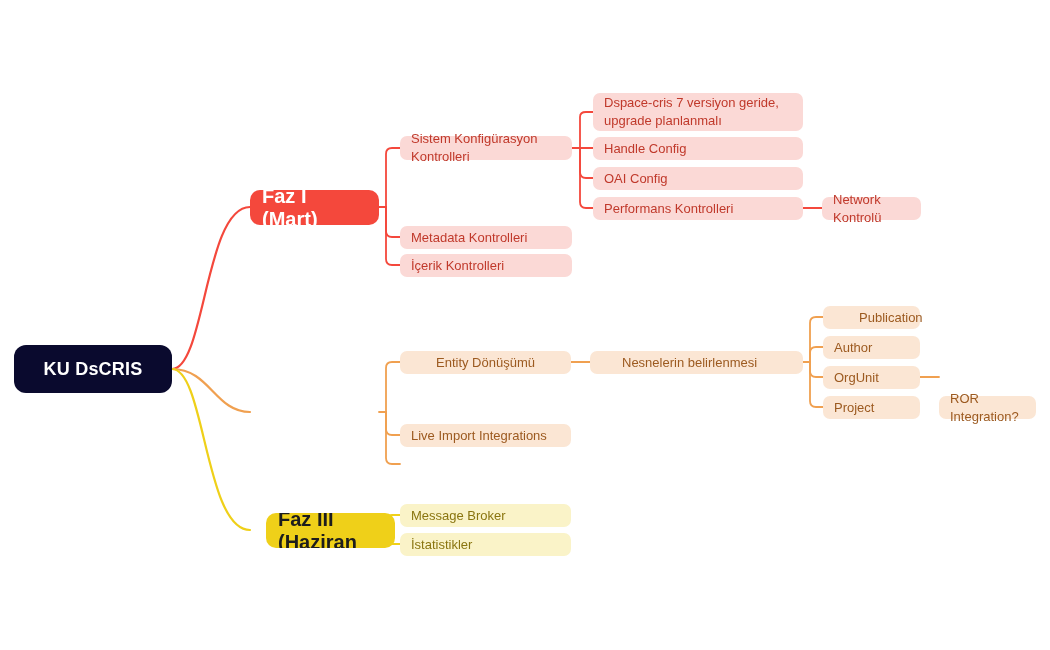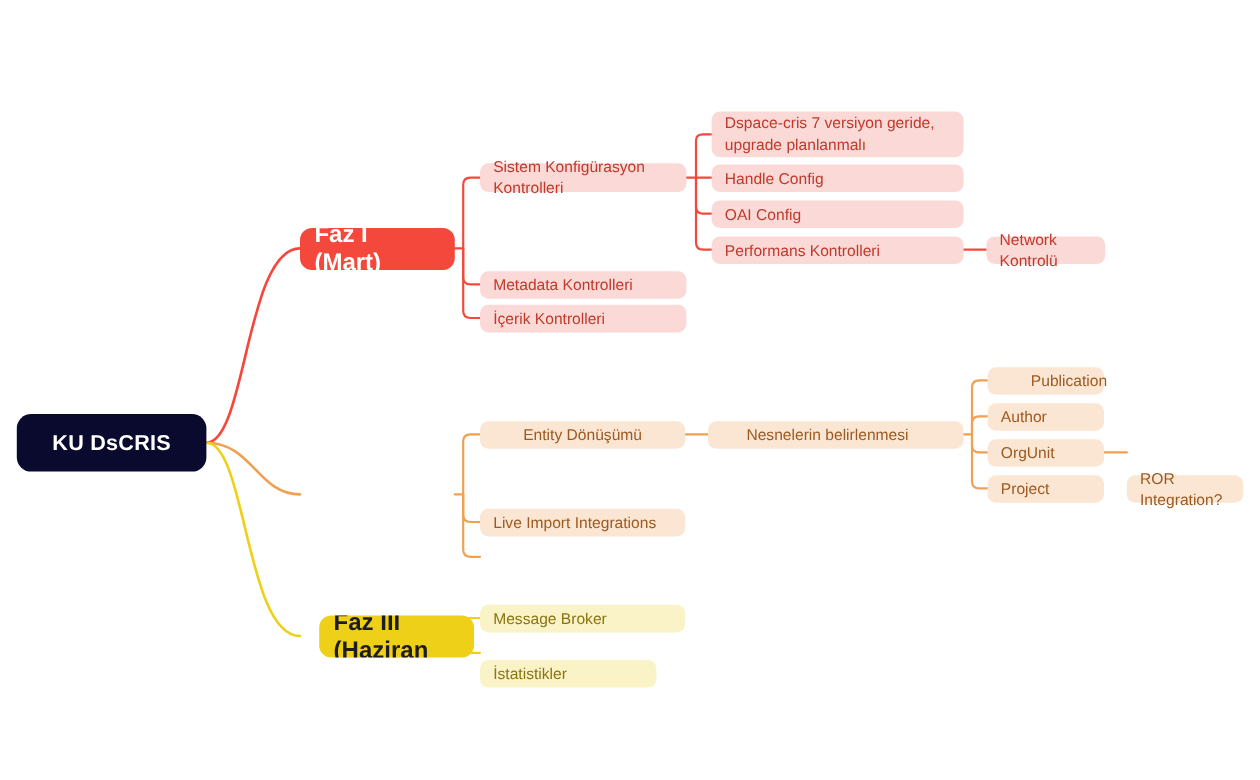--- a/index.html
+++ b/index.html
@@ -193,17 +193,17 @@
 
 
   <div class="node phase p3" style="left:250px; top:513px; width:129px; height:35px;margin-left:16px;">
     <span>Faz III (Haziran</span>
   </div>
 
   <div class="node leaf c3" style="left:400px; top:504px; width:171px; height:23px;">
     <span>Message Broker</span>
   </div>
 
-  <div class="node leaf c3" style="left:400px; top:550px; width:147px; height:23px;">
+  <div class="node leaf c3" style="left:400px; top:533px; width:171px; height:23px;">
     <span>İstatistikler</span>
   </div>
 
 </div>
 
 </body></html>

